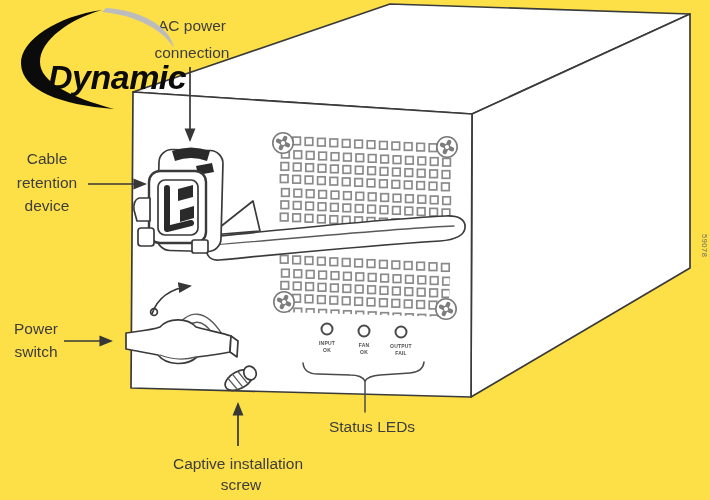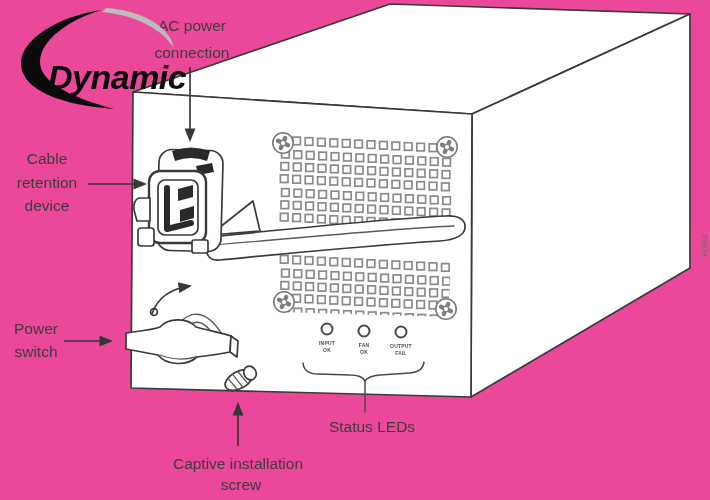--- a/index.html
+++ b/index.html
@@ -3,21 +3,21 @@
 <meta charset="utf-8">
 <style>
   :root{
     --ink:#3a3a3a;
     --vent:#8a8a8a;
   }
   html,body{margin:0;padding:0;background:#fff;}
   .canvas{
     position:relative;
     width:710px;height:500px;
-    background:#ec4899;
+    background:#fde047;
     overflow:hidden;
     font-family:"Liberation Sans",sans-serif;
   }
   svg{display:block;}
   text{font-family:"Liberation Sans",sans-serif;}
   .lbl{font-size:15.5px;fill:#3d3d3d;}
   .tiny{font-size:5px;font-weight:bold;fill:#4f4f4f;letter-spacing:0.2px;}
   .fig{font-size:7.5px;fill:#6a6a6a;letter-spacing:0.5px;}
   .logo-text{font-size:34px;font-weight:bold;font-style:italic;fill:#0b0b0b;letter-spacing:-0.5px;}
   .ink{stroke:var(--ink);fill:none;stroke-width:1.7;stroke-linecap:round;stroke-linejoin:round;}

